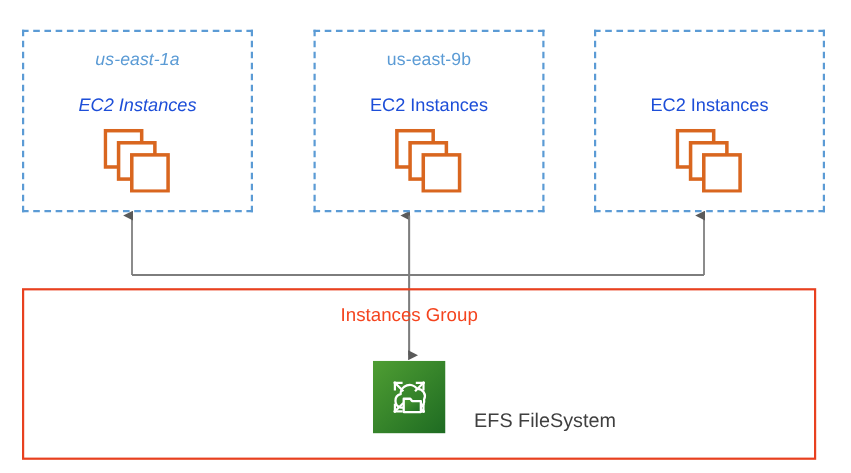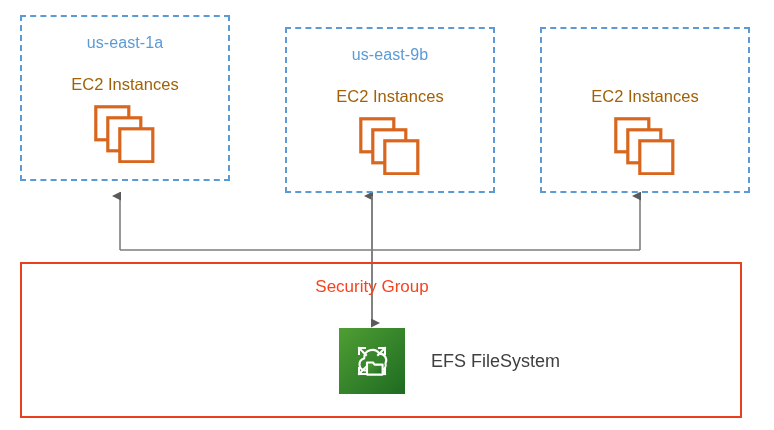--- a/index.html
+++ b/index.html
@@ -36,21 +36,21 @@
     letter-spacing: 0.1px;
     white-space: nowrap;
   }
   .az-subtitle {
     position: absolute;
     left: 0;
     right: 0;
     top: 58px;
     text-align: center;
     font-size: 16.5px;
-    color: #a16207;
+    color: #1d4ed8;
     white-space: nowrap;
   }
   .ec2-icon {
     position: absolute;
     left: 50%;
     top: 88px;
     transform: translateX(-50%);
     width: 62px;
     height: 58px;
   }
@@ -112,21 +112,21 @@
 
     <path d="M120 250 L120 196" stroke="#7D7D7D" stroke-width="1.6" fill="none" marker-end="url(#arrow-up)"></path>
 
     <path d="M640 250 L640 196" stroke="#7D7D7D" stroke-width="1.6" fill="none" marker-end="url(#arrow-up)"></path>
 
     <path d="M372 320 L372 196" stroke="#7D7D7D" stroke-width="1.6" fill="none" marker-end="url(#arrow-up)"></path>
 
     <path d="M372 196 L372 323" stroke="#7D7D7D" stroke-width="1.6" fill="none" marker-end="url(#arrow-down)"></path>
   </svg>
 
-  <div class="az-box" style="left:20px; top:15px; width:210px; height:166px;">
+  <div class="az-box" style="left:20px; top:27px; width:210px; height:166px;font-style:italic;">
     <div class="az-title">us-east-1a</div>
     <div class="az-subtitle">EC2 Instances</div>
     <svg class="ec2-icon" viewBox="0 0 62 58" xmlns="http://www.w3.org/2000/svg">
       <rect x="1.8" y="1.8" width="33" height="33" fill="#ffffff" stroke="#D9661F" stroke-width="3.2"></rect>
       <rect x="13.8" y="12.8" width="33" height="33" fill="#ffffff" stroke="#D9661F" stroke-width="3.2"></rect>
       <rect x="25.8" y="23.8" width="33" height="33" fill="#ffffff" stroke="#D9661F" stroke-width="3.2"></rect>
     </svg>
   </div>
 
   <div class="az-box" style="left:285px; top:27px; width:210px; height:166px;">
@@ -143,21 +143,21 @@
     <div class="az-subtitle">EC2 Instances</div>
     <svg class="ec2-icon" viewBox="0 0 62 58" xmlns="http://www.w3.org/2000/svg">
       <rect x="1.8" y="1.8" width="33" height="33" fill="#ffffff" stroke="#D9661F" stroke-width="3.2"></rect>
       <rect x="13.8" y="12.8" width="33" height="33" fill="#ffffff" stroke="#D9661F" stroke-width="3.2"></rect>
       <rect x="25.8" y="23.8" width="33" height="33" fill="#ffffff" stroke="#D9661F" stroke-width="3.2"></rect>
     </svg>
   </div>
 
   <div class="sg-box" style="left:20px; top:262px; width:722px; height:156px;"></div>
 
-  <div class="sg-title" style="left:252px; top:277px; width:240px;">Security Group</div>
+  <div class="sg-title" style="left:252px; top:277px; width:240px;">Instances Group</div>
 
   <svg class="efs-icon" style="left:339px; top:328px;" viewBox="0 0 66 66" xmlns="http://www.w3.org/2000/svg">
     <defs>
       <linearGradient id="efsGrad" x1="0" y1="0" x2="1" y2="1">
         <stop offset="0%" stop-color="#4F9E33"></stop>
         <stop offset="100%" stop-color="#1E6B22"></stop>
       </linearGradient>
     </defs>
     <rect x="0" y="0" width="66" height="66" fill="url(#efsGrad)"></rect>
     <g stroke="#ffffff" stroke-width="2" fill="none" stroke-linecap="square">
@@ -177,15 +177,15 @@
       <path d="M46 46 L39 39"></path>
       <path d="M46 46 L46 40"></path>
       <path d="M46 46 L40 46"></path>
     </g>
 
     <path d="M25.5 42.5 A6.2 6.2 0 0 1 25.2 30.4 A8.2 8.2 0 0 1 40.2 25.6 A6.6 6.6 0 0 1 46.5 35.2 A6.2 6.2 0 0 1 42.5 42.5 Z" fill="none" stroke="#ffffff" stroke-width="2.1" stroke-linejoin="round"></path>
 
     <path d="M28 34.5 L34 34.5 L35.6 36.6 L43.6 36.6 L43.6 46.6 L28 46.6 Z" fill="url(#efsGrad)" stroke="#ffffff" stroke-width="2.1" stroke-linejoin="round"></path>
   </svg>
 
-  <div class="efs-label" style="left:431px; top:351px;">EFS FileSystem</div>
+  <div class="efs-label" style="left:431px; top:372px;">EFS FileSystem</div>
 
 </div>
 
 </body></html>

